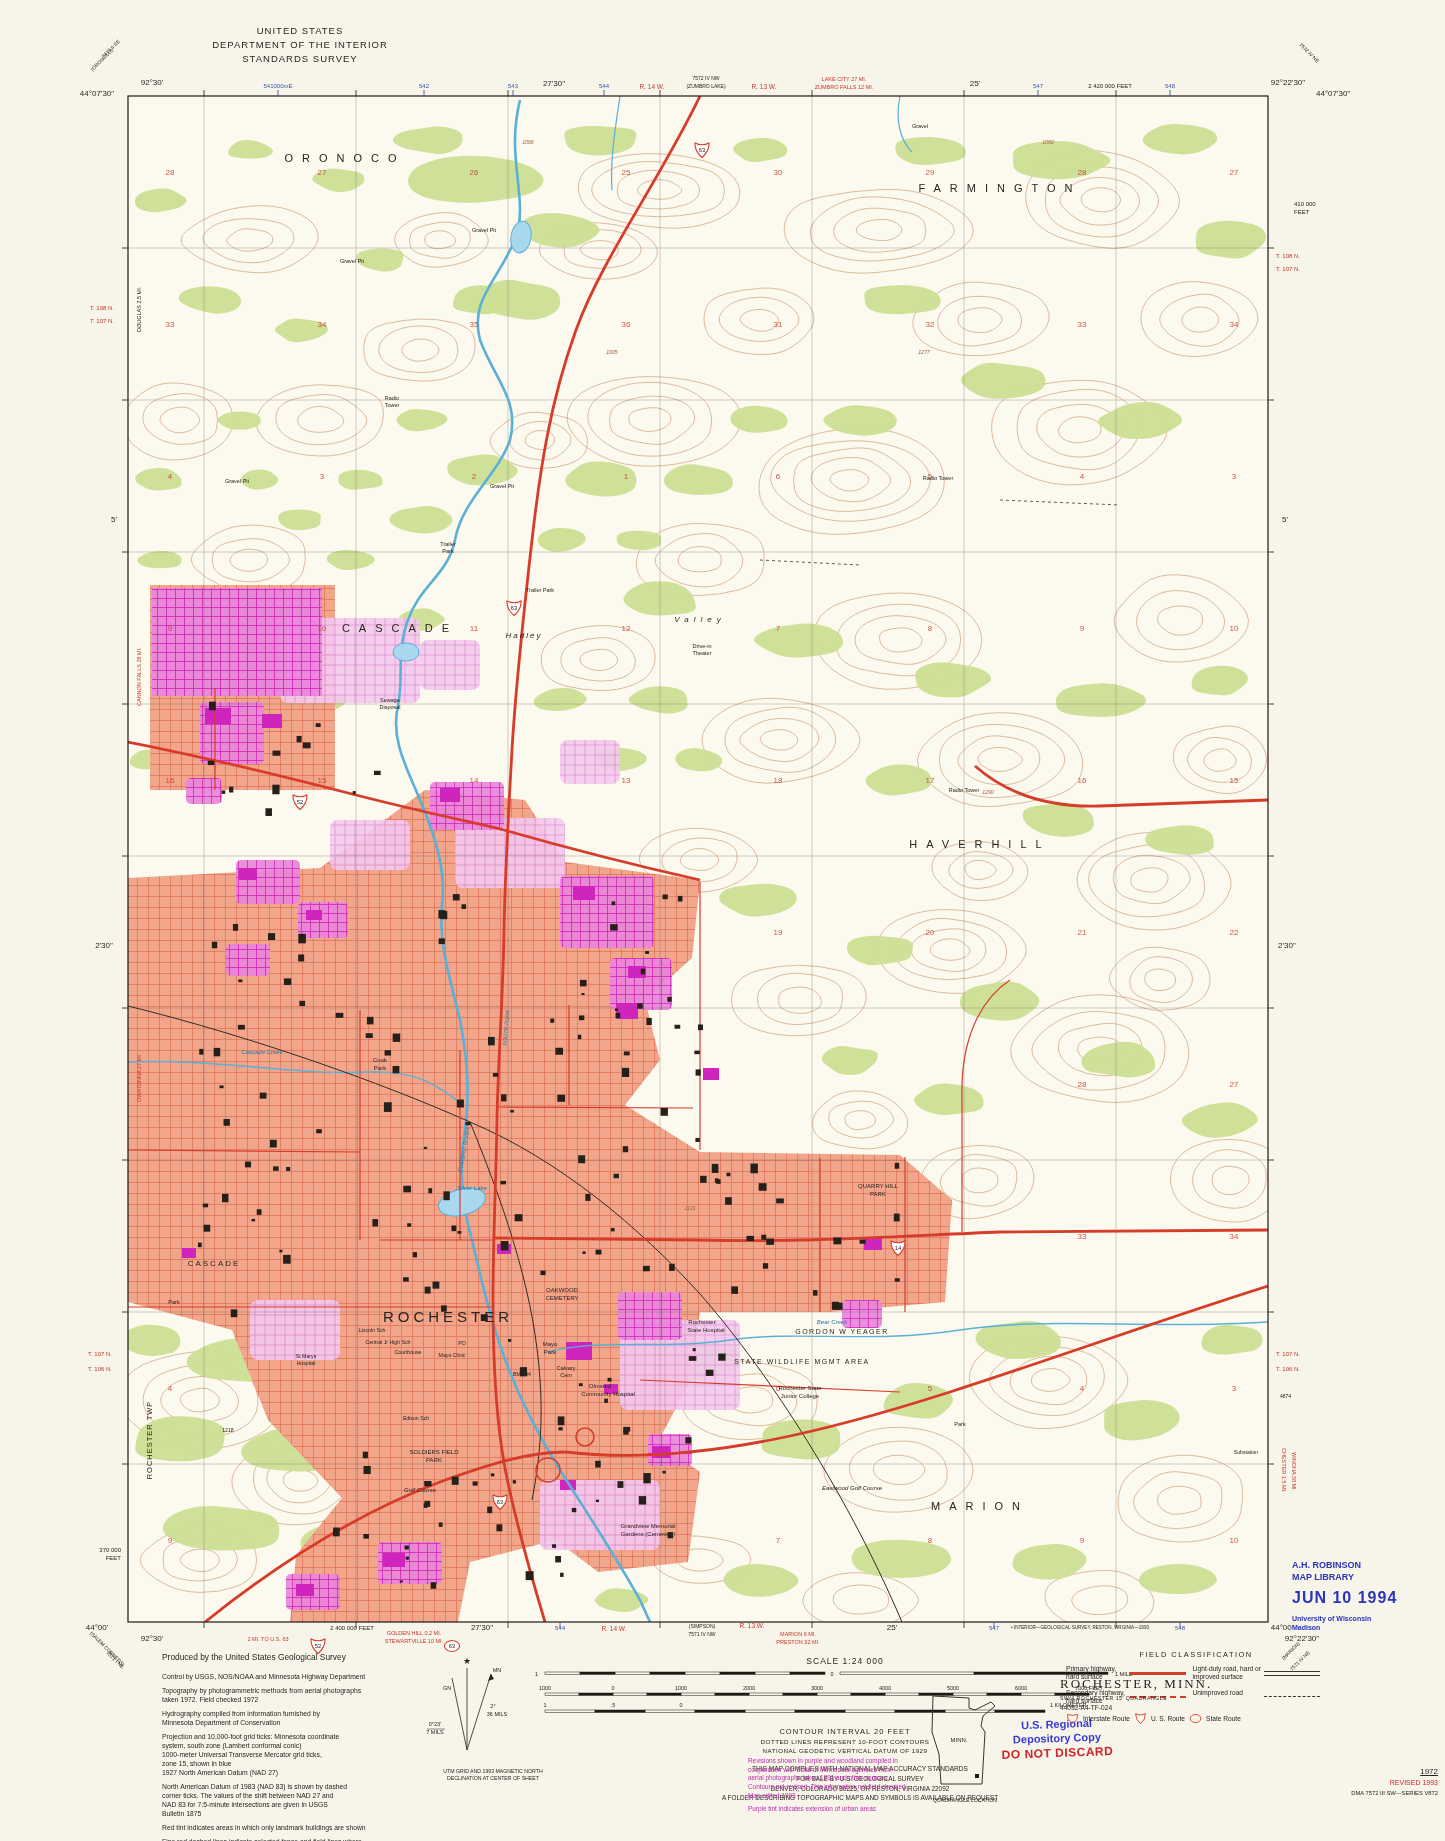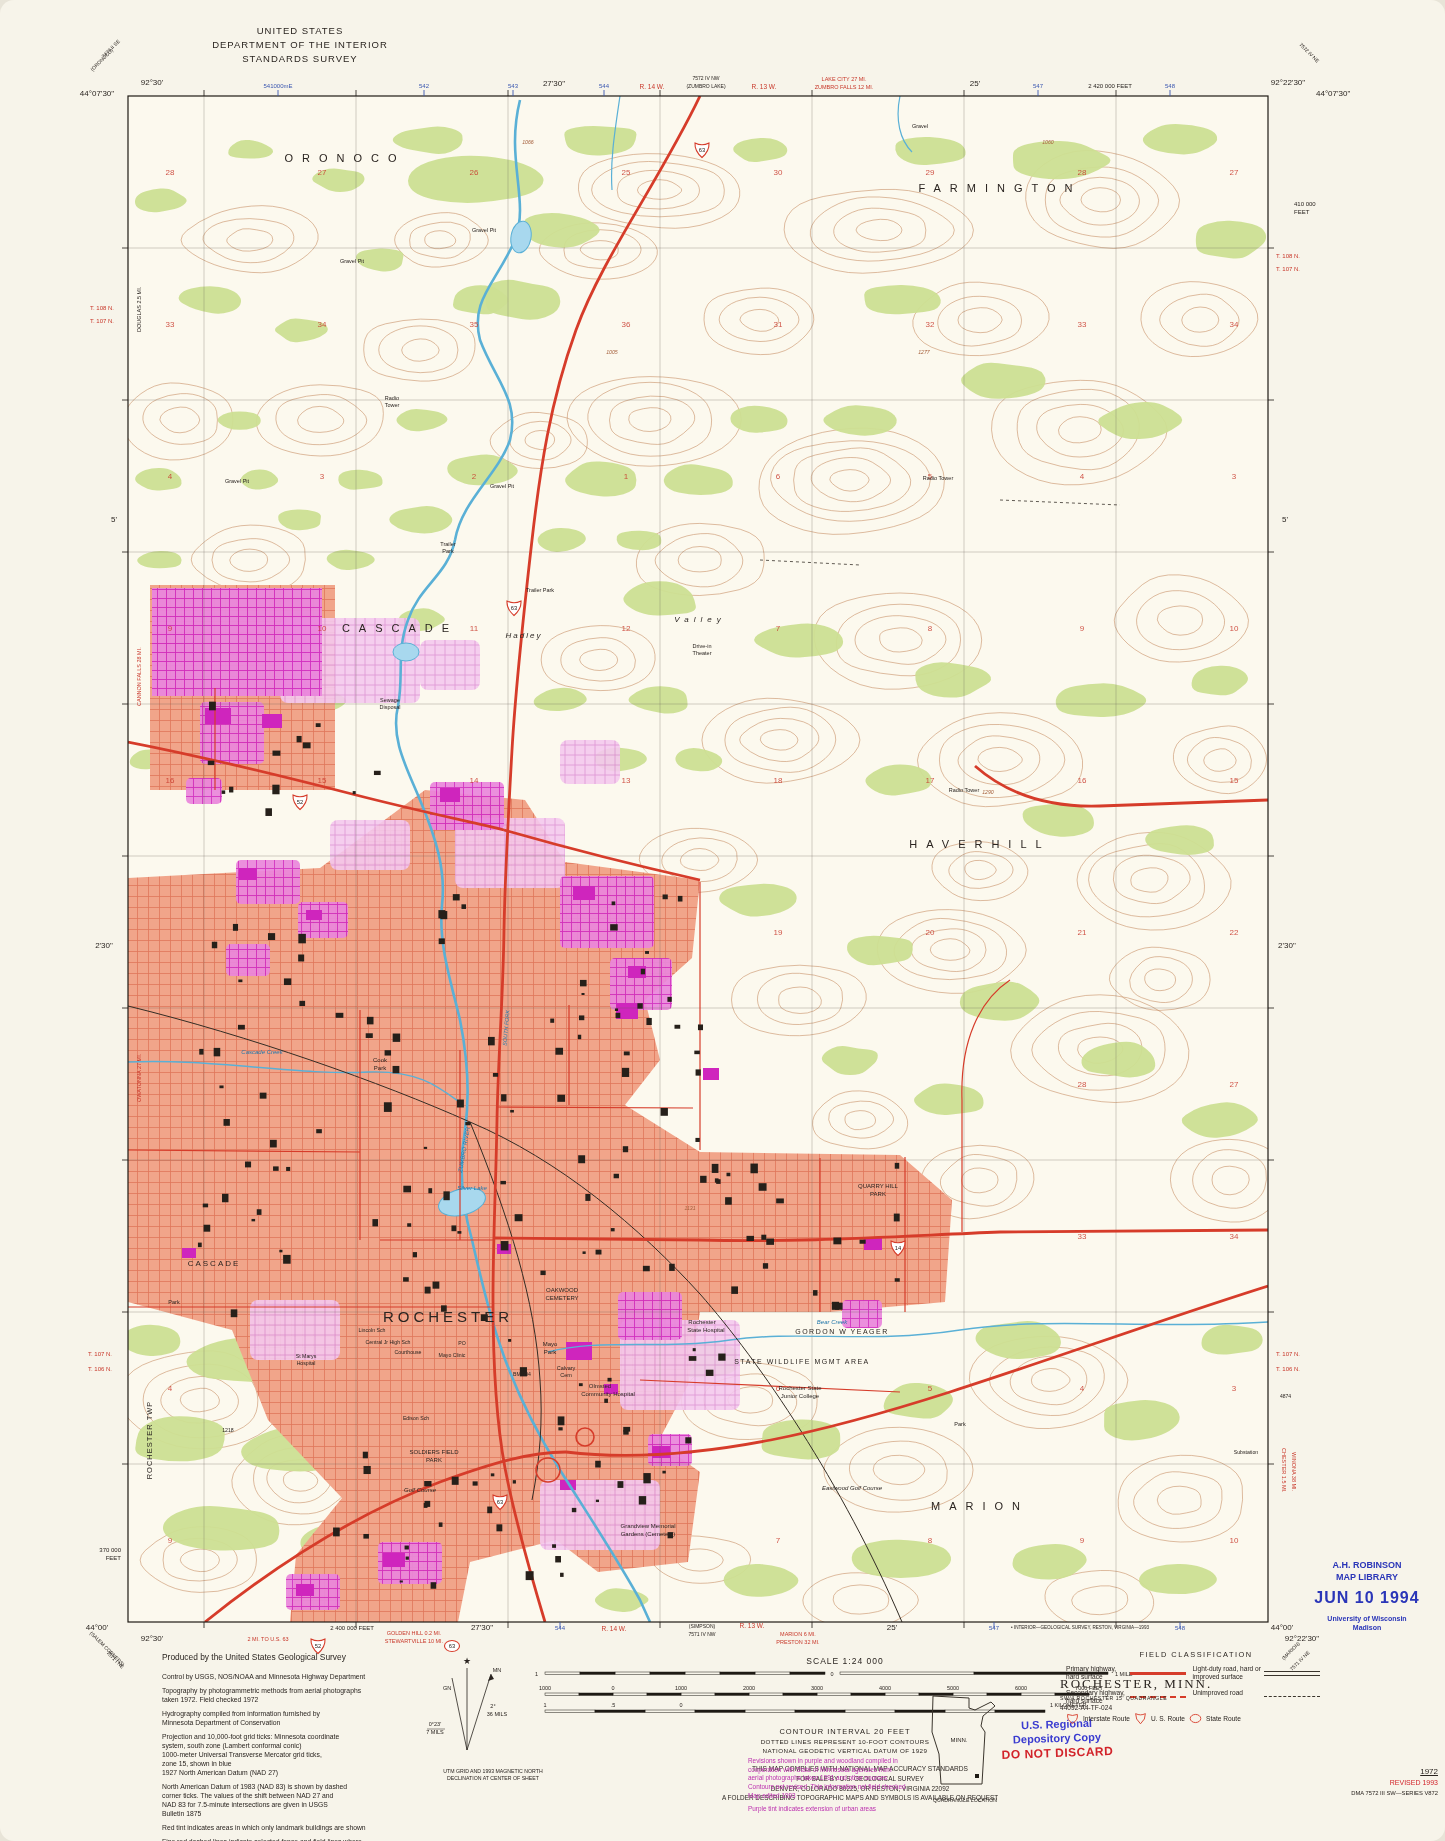--- a/index.html
+++ b/index.html
@@ -1,17 +1,17 @@
 <!DOCTYPE html>
 <html><head>
 <meta charset="utf-8">
 <style>
   html,body{margin:0;padding:0;background:#e8e4d8;}
   #sheet{position:relative;width:1445px;height:1841px;background:#f7f4ea;overflow:hidden;
-         font-family:"Liberation Sans",sans-serif;color:#2a2420;border-radius:14px;}
+         font-family:"Liberation Sans",sans-serif;color:#2a2420;}
   .abs{position:absolute;}
   .pre{white-space:pre-line;}
   #hdrL{left:150px;top:24px;width:300px;text-align:center;font-size:9.5px;letter-spacing:1px;line-height:14px;}
   #hdrR{left:950px;top:26px;width:270px;text-align:right;line-height:11px;}
   #hdrR .l1{font-size:9.5px;letter-spacing:.5px;}
   #hdrR .l2,#hdrR .l3{font-size:7.5px;letter-spacing:.4px;}
   #hdrR .l4{font-size:5.2px;}
   #credits{left:162px;top:1652px;width:312px;font-size:6.8px;line-height:1.32;}
   #credits p{margin:0 0 5px 0;}
   #credits p:first-child{font-size:8.4px;margin-bottom:10px;}
@@ -37,21 +37,21 @@
   #titleBlk{left:1060px;top:1676px;width:260px;text-align:left;}
   #titleBlk .t1{font-family:"Liberation Serif",serif;font-size:13px;letter-spacing:2px;}
   #titleBlk .t2{font-size:5.2px;letter-spacing:.5px;margin-top:3px;}
   #titleBlk .t3{font-size:6.6px;margin-top:3px;}
   #editionBlk{left:1270px;top:1766px;width:168px;text-align:right;line-height:1.5;}
   #editionBlk .y{font-size:8px;text-decoration:underline;}
   #editionBlk .rv{font-size:7px;color:#d2232a;}
   #editionBlk .dma{font-size:5.8px;}
   #revNote{left:748px;top:1757px;width:290px;font-size:6.4px;line-height:1.35;color:#bb2fae;}
   #revNote .tint{margin-top:5px;}
-  #libStamp{left:1292px;top:1560px;width:150px;text-align:center;color:#2a35b8;line-height:1.3;}
+  #libStamp{left:1292px;top:1560px;width:150px;color:#2a35b8;line-height:1.3;}
   #libStamp .s1{font-size:9px;font-weight:bold;}
   #libStamp .dt{font-size:16px;font-weight:bold;letter-spacing:1px;margin:5px 0;}
   #libStamp .s2{font-size:7px;font-weight:bold;}
   svg text{font-family:"Liberation Sans",sans-serif;}
 </style>
 </head>
 <body>
 
 <div id="sheet">
 

